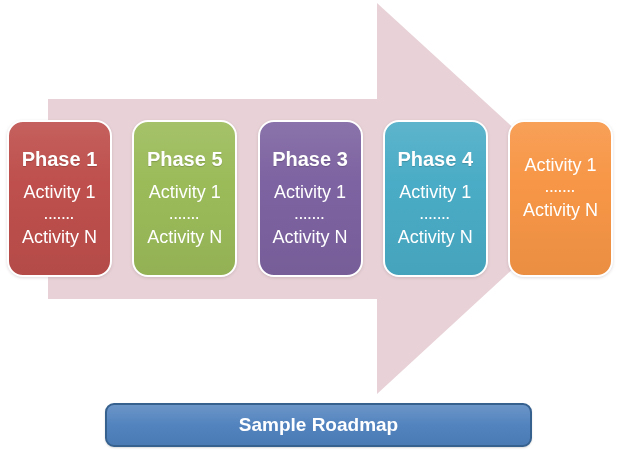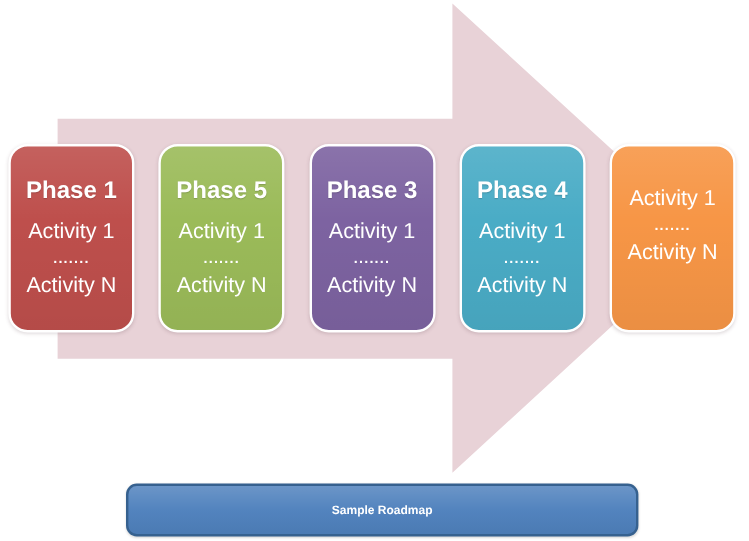--- a/index.html
+++ b/index.html
@@ -76,21 +76,21 @@
     left: 105px;
     top: 403px;
     width: 427px;
     height: 44px;
     box-sizing: border-box;
     border: 2px solid #36618F;
     border-radius: 9px;
     background-color: #4F81BD;
     background-image: linear-gradient(rgba(255,255,255,0.16), rgba(255,255,255,0.02) 50%, rgba(0,0,0,0.05));
     color: #ffffff;
-    font-size: 10px;
+    font-size: 19px;
     font-weight: bold;
     display: flex;
     align-items: center;
     justify-content: center;
     box-shadow: 0 1px 2px rgba(0,0,0,0.15);
   }
 </style>
 </head>
 <body>
 

